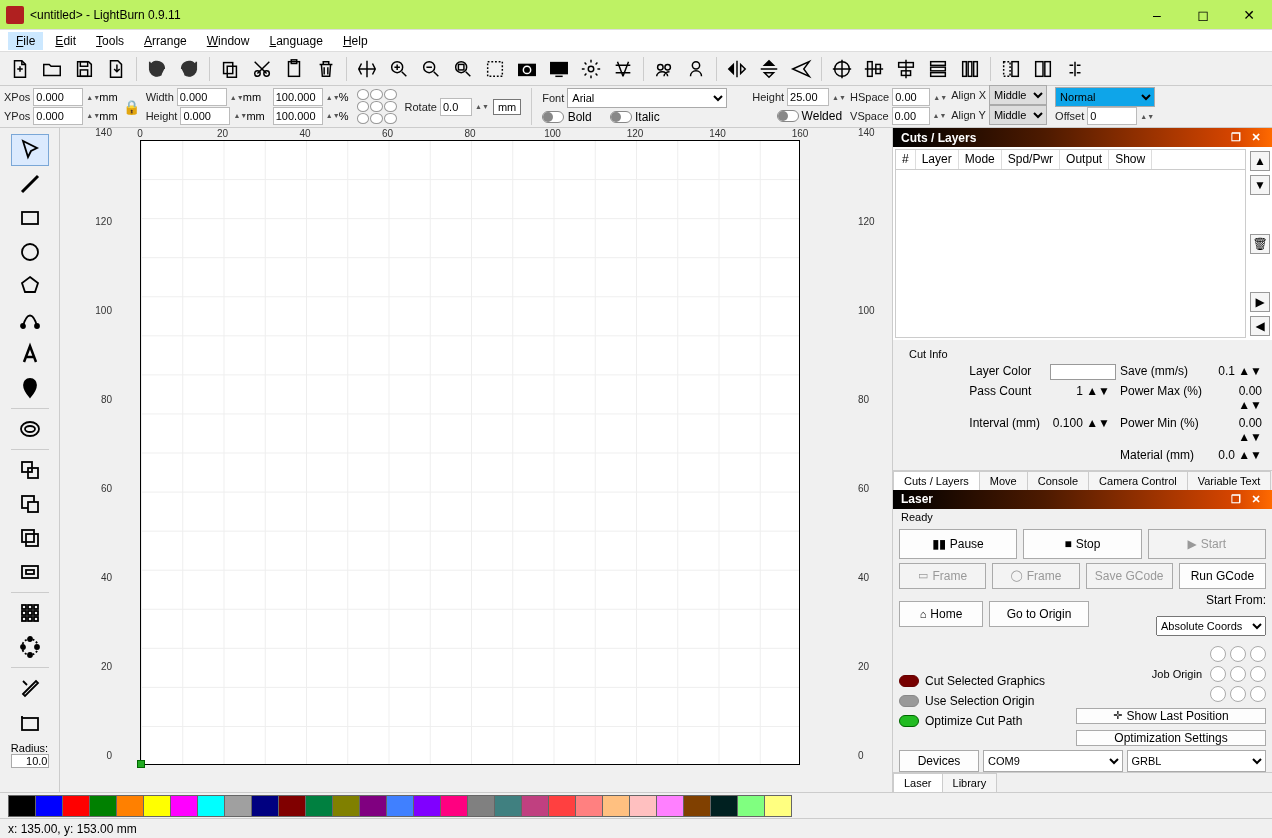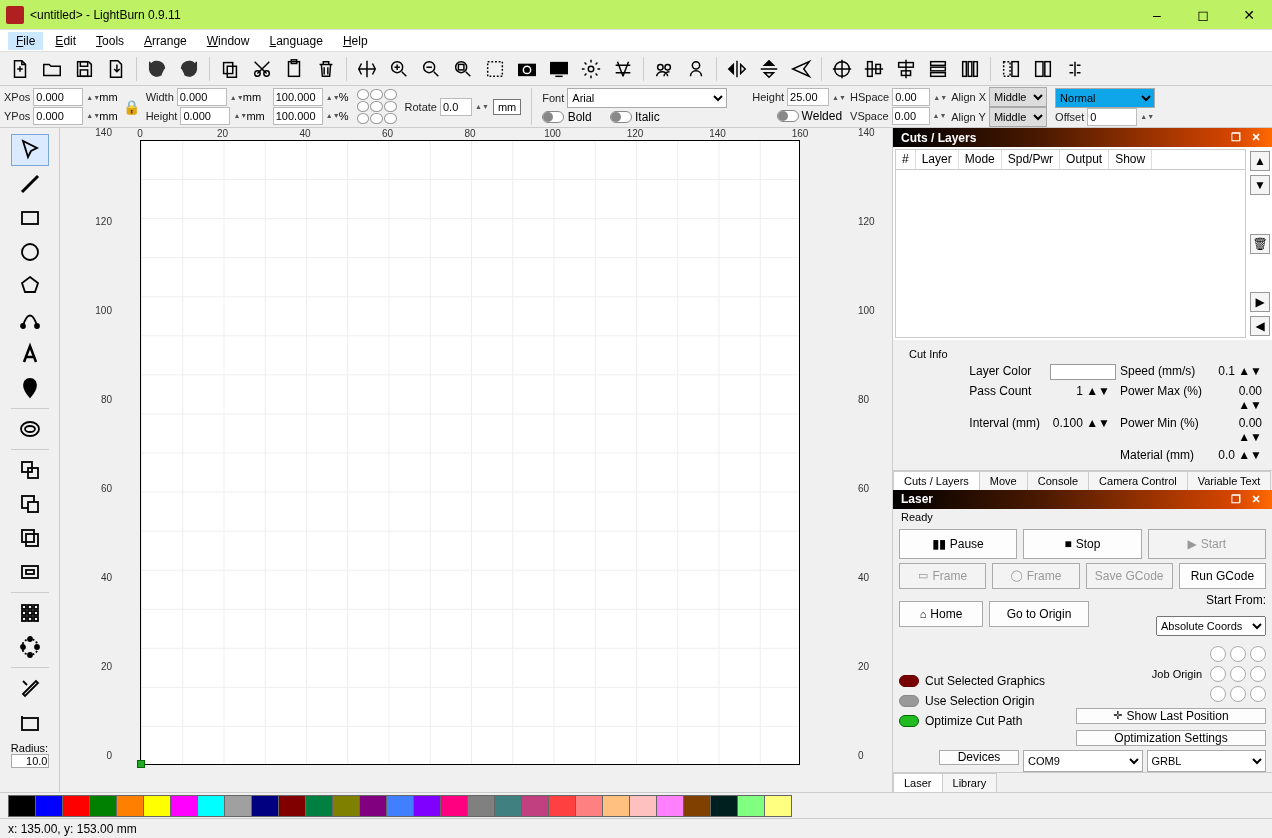--- a/index.html
+++ b/index.html
@@ -15,21 +15,21 @@
   .menubar .menu { padding: 2px 8px; cursor: default; }
   .menubar .menu .ul { text-decoration: underline; }
   .menubar .menu.active { background: #cce8ff; }
   
   .toolbar { height: 34px; background: #f0f0f0; border-bottom: 1px solid #ccc; display: flex; align-items: center; padding: 0 6px; gap: 4px; }
   .tb-btn { width: 28px; height: 28px; display: flex; align-items: center; justify-content: center; }
   .tb-sep { width: 1px; height: 24px; background: #ccc; margin: 0 2px; }
   .tb-btn svg { width: 22px; height: 22px; stroke: #000; fill: none; stroke-width: 1.6; }
   
   .propbar { height: 42px; background: #f0f0f0; border-bottom: 1px solid #ccc; display: flex; }
-  .propcell { display: flex; flex-direction: column; justify-content: center; padding: 2px 4px; }
+  .propcell { display: flex; flex-direction: column; justify-content: flex-end; padding: 2px 4px; }
   .proprow { display: flex; align-items: center; gap: 3px; height: 20px; }
   .proprow label { font-size: 11px; color: #222; }
   .proprow input[type=text] { width: 50px; height: 18px; font-size: 11px; padding: 0 2px; border: 1px solid #bbb; background: #fff; }
   .proprow .unit { font-size: 11px; }
   .spin { display: inline-flex; flex-direction: column; width: 10px; line-height: 7px; font-size: 7px; color: #555; }
   .lock-icon { width: 20px; display:flex; align-items:center; justify-content:center; font-size: 14px; }
   .origin-grid { width: 40px; height: 36px; display: grid; grid-template: repeat(3, 1fr) / repeat(3, 1fr); gap: 1px; }
   .origin-grid div { border: 1px solid #999; border-radius: 50%; background:#fff; }
   .mm-btn { border: 1px solid #777; padding: 1px 4px; font-size:11px; background:#fff; }
   .propbar select { height: 20px; font-size: 11px; background:#fff; border:1px solid #aaa; }
@@ -92,21 +92,21 @@
   .laser-opts { display:flex; gap:8px; align-items:flex-start; margin-top:6px; }
   .opt-col { flex:1; display:flex; flex-direction:column; gap:6px; font-size:11px; }
   .opt-row { display:flex; align-items:center; gap:6px; }
   .pill { width:20px; height:12px; border-radius:6px; border:1px solid #600; background:#700; display:inline-block; }
   .pill.gray { border-color:#888; background:#999; }
   .pill.green { border-color:#060; background:#2b2; }
   .jr-grid { display:grid; grid-template-columns:repeat(3,16px); grid-template-rows:repeat(3,16px); gap:4px; }
   .jr-grid div { border:1px solid #aaa; border-radius:50%; background:#fff; }
   .devrow { display:flex; gap:4px; }
   .devrow select { flex:1; height:22px; font-size:11px; border:1px solid #aaa; background:#fff; }
-  .devrow .lbtn { flex:0 0 80px; height:15px;margin-left:40px; }
+  .devrow .lbtn { flex:0 0 80px; height:22px; }
   
   .palette { height:26px; background:#f0f0f0; border-top:1px solid #ccc; display:flex; align-items:center; padding-left:8px; gap:0; }
   .palette .sw { width:28px; height:22px; border:1px solid #666; flex-shrink:0; margin-right:-1px; }
   
   .statusbar { height:20px; background:#f0f0f0; border-top:1px solid #ccc; display:flex; align-items:center; padding:0 8px; font-size:11px; }
 </style>
 </head>
 <body>
 
 <div class="titlebar">
@@ -637,21 +637,21 @@
         <div style="height:30px"></div>
         <div class="sq">▶</div>
         <div class="sq">◀</div>
       </div>
     </div>
     <div class="cutinfo">
       <div class="gtitle">Cut Info</div>
       <div class="cutinfo-grid">
         <span>Layer Color</span>
           <span class="swatch"></span>
-        <span>Speed (mm/s)</span>
+        <span>Save (mm/s)</span>
           <span class="val"><span>0.1</span> ▲▼</span>
         <span>Pass Count</span>
           <span class="val"><span>1</span> ▲▼</span>
         <span>Power Max (%)</span>
           <span class="val"><span>0.00</span> ▲▼</span>
         <span>Interval (mm)</span>
           <span class="val"><span>0.100</span> ▲▼</span>
         <span>Power Min (%)</span>
           <span class="val"><span>0.00</span> ▲▼</span>
         <span></span>

